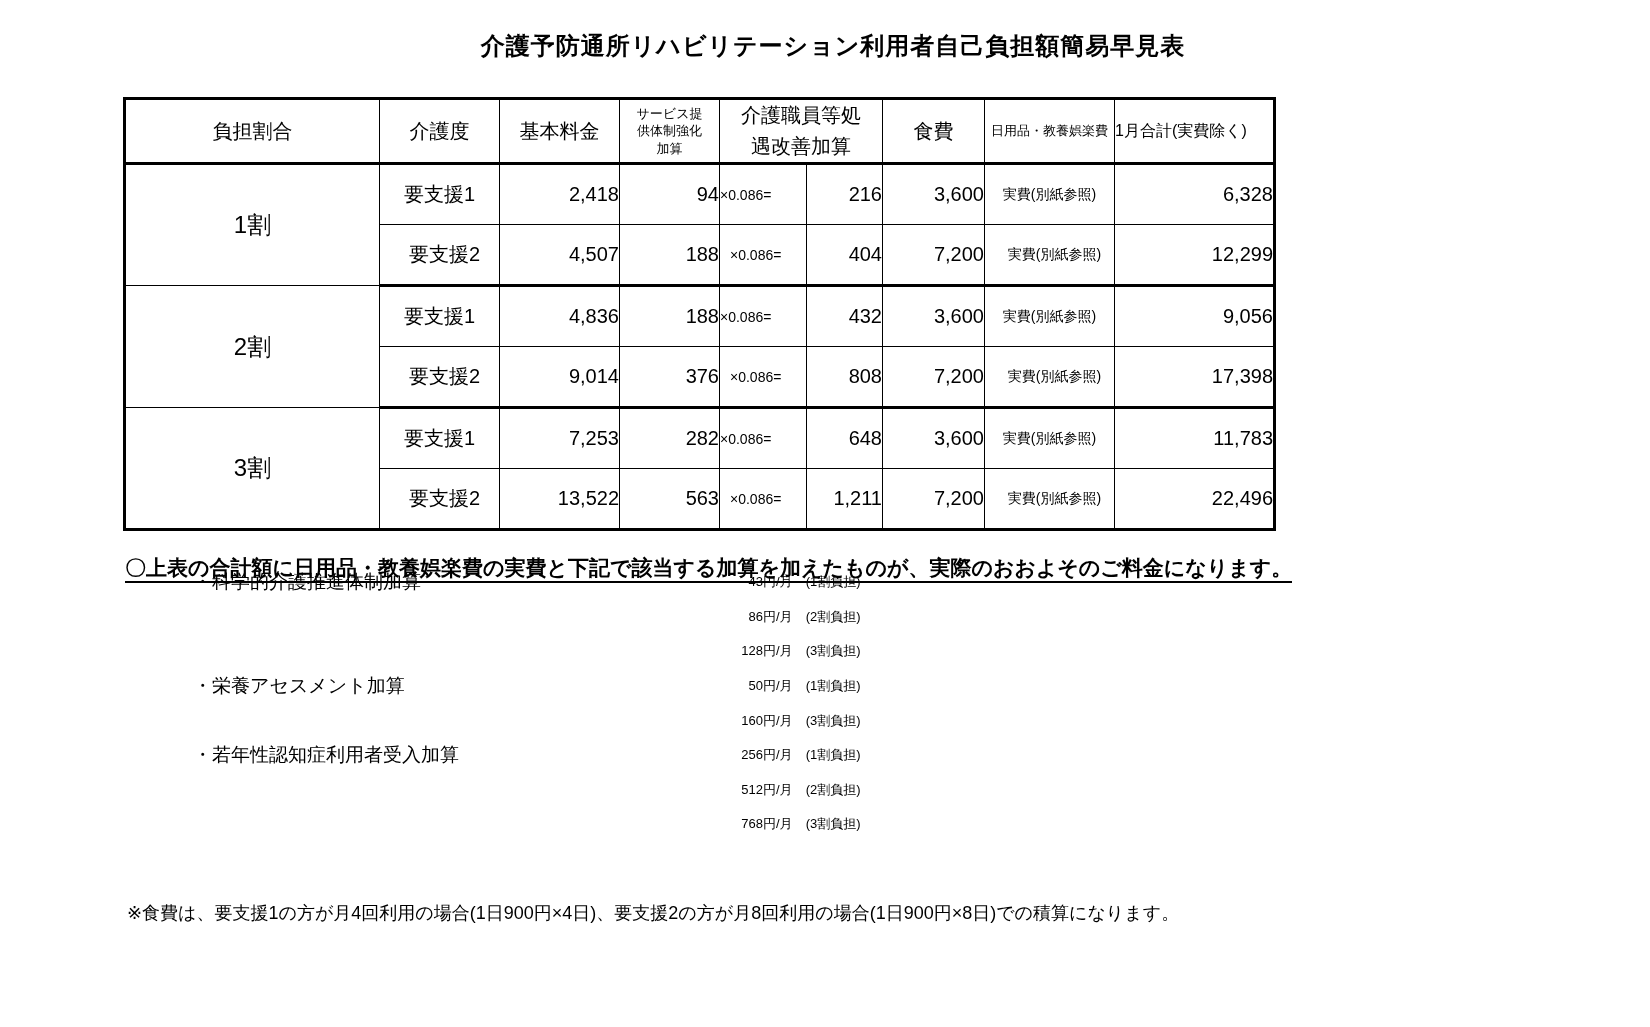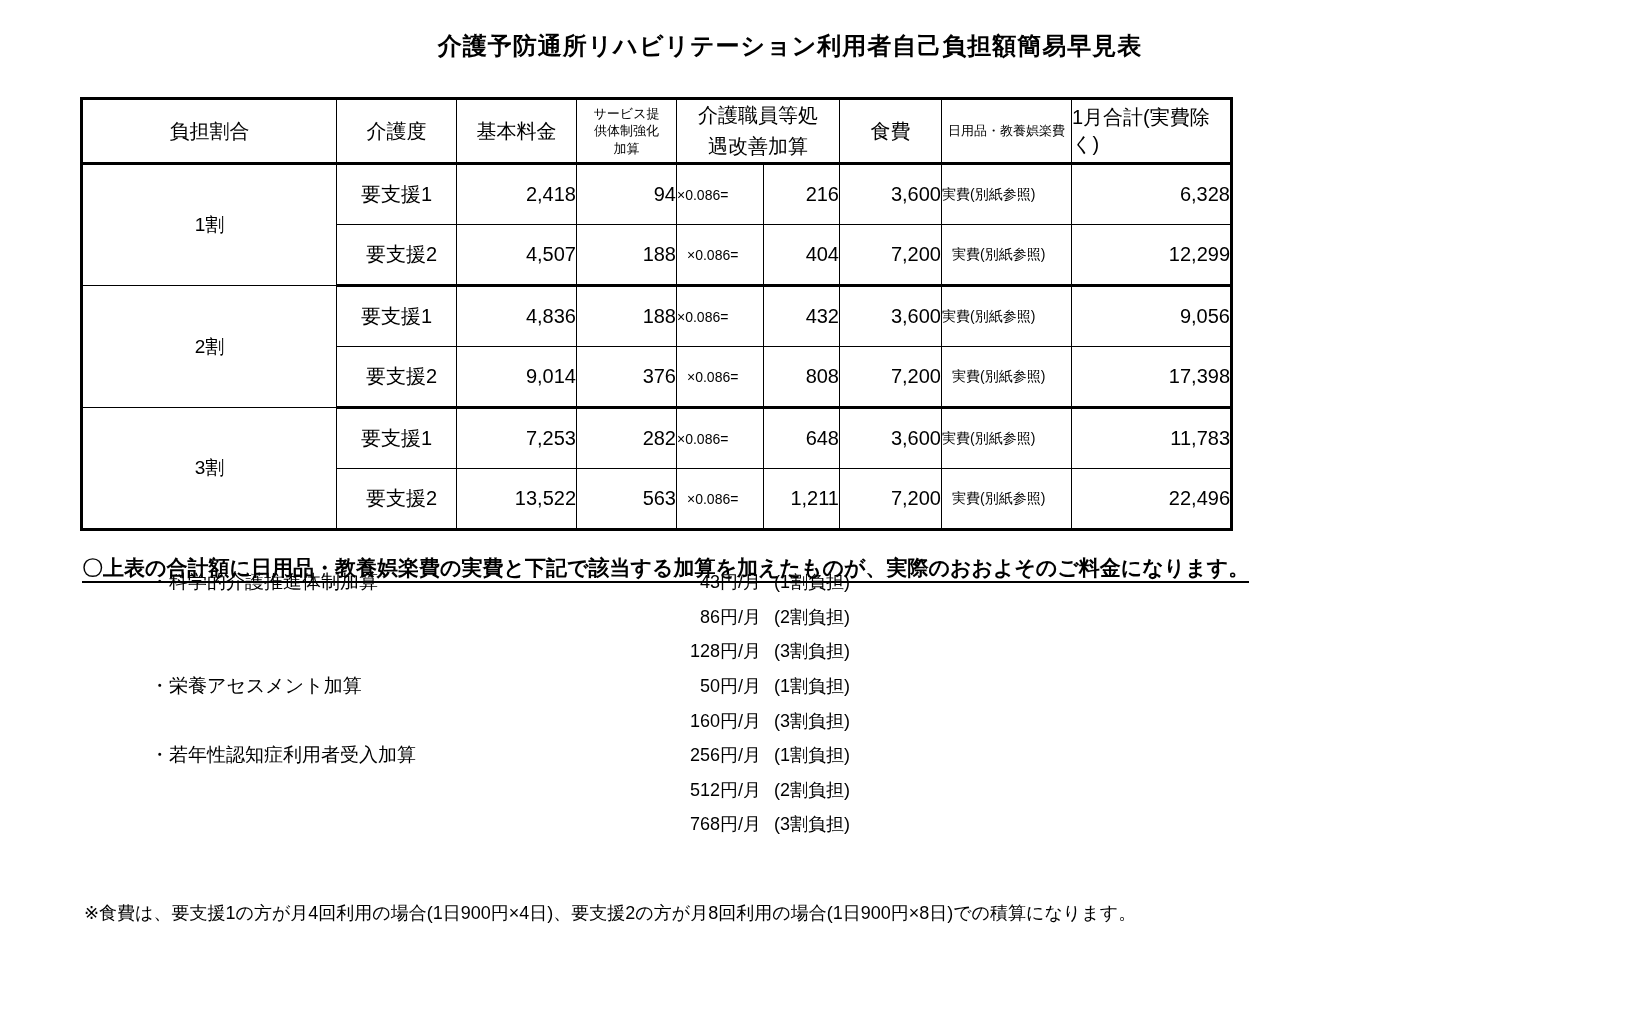--- a/index.html
+++ b/index.html
@@ -4,21 +4,21 @@
 <style>
   html, body {
     margin: 0; padding: 0;
     width: 1650px; height: 1027px;
     background: #ffffff;
     color: #000000;
     font-family: "Liberation Sans", "DejaVu Sans", sans-serif;
     overflow: hidden;
     position: relative;
   }
-  .page { position: absolute; inset: 0; }
+  .page { position: absolute; inset: 0; margin-left: 43px; }
 
   .title {
     position: absolute;
     top: 30px; left: 80px; width: 1420px;
     text-align: center;
     font-size: 24px;
     font-weight: bold;
     letter-spacing: 1px;
   }
 
@@ -37,49 +37,49 @@
   }
   .fee-table thead tr { height: 62px; }
   .fee-table tbody tr { height: 61px; }
   .fee-table thead th { border-bottom: 3px solid #000; font-weight: normal; }
   .fee-table tr.group-end td { border-bottom: 3px solid #000; padding-left: 10px; }
 
   .h-main   { font-size: 20px; text-align: center; }
   .h-service{ font-size: 13px; line-height: 1.35; white-space: pre-line; text-align: center; }
   .h-treat  { font-size: 20px; line-height: 1.55; white-space: pre-line; text-align: center; }
   .h-daily  { font-size: 13px; text-align: center; }
-  .h-total  { font-size: 20px; text-align: left; padding-left: 3px; }
+  .h-total  { font-size: 16px; text-align: left; padding-left: 3px; }
   .h-burden { border-right: 2px solid #000; }
 
-  .c-burden  { text-align: center; font-size: 19px; border-right: 2px solid #000; border-bottom: 3px solid #000; }
+  .c-burden  { text-align: center; font-size: 24px; border-right: 2px solid #000; border-bottom: 3px solid #000; }
   .c-level   { text-align: center; font-size: 20px; }
   .c-num     { text-align: right; font-size: 20px; padding-right: 6px; }
   .c-formula { font-size: 14px; text-align: left; padding-left: 3px; }
-  .c-daily   { font-size: 14px; }
+  .c-daily   { font-size: 14px; text-align: center; }
 
   .summary {
     position: absolute;
     left: 82px; top: 554px;
     font-size: 21px;
     font-weight: bold;
     white-space: nowrap;
   }
   .summary .underlined { border-bottom: 2px solid #000; padding-bottom: 2px; }
 
   .additions { position: absolute; left: 0; top: 565px; width: 1396px; }
   .add-row { position: relative; height: 34.6px; }
   .add-label {
     position: absolute; left: 150px; top: 50%;
     transform: translateY(-50%);
     font-size: 19px; white-space: nowrap;
   }
   .fee {
     position: absolute; left: 560px; top: 50%;
     transform: translateY(-50%);
-    white-space: nowrap; font-size: 18px;
+    white-space: nowrap; font-size: 13px;
   }
   .fee-num { display: inline-block; width: 160px; text-align: right; }
   .fee-share { margin-left: 13px; }
 
   .footnote {
     position: absolute;
     left: 84px; top: 901px;
     font-size: 18px;
     white-space: nowrap;
   }

